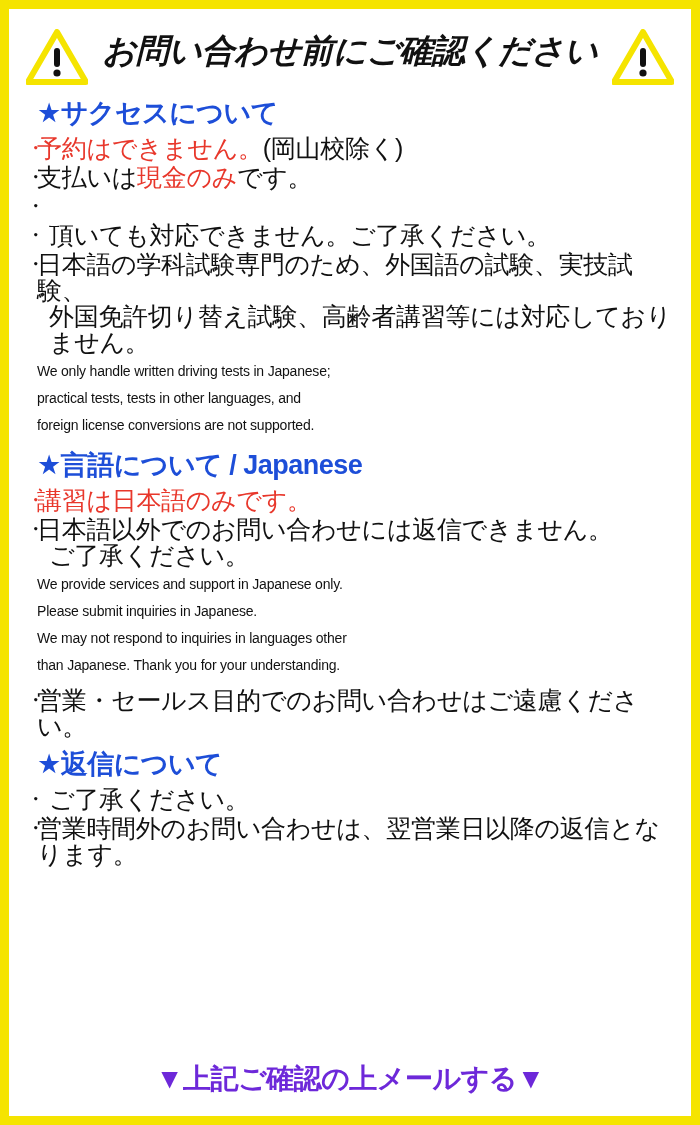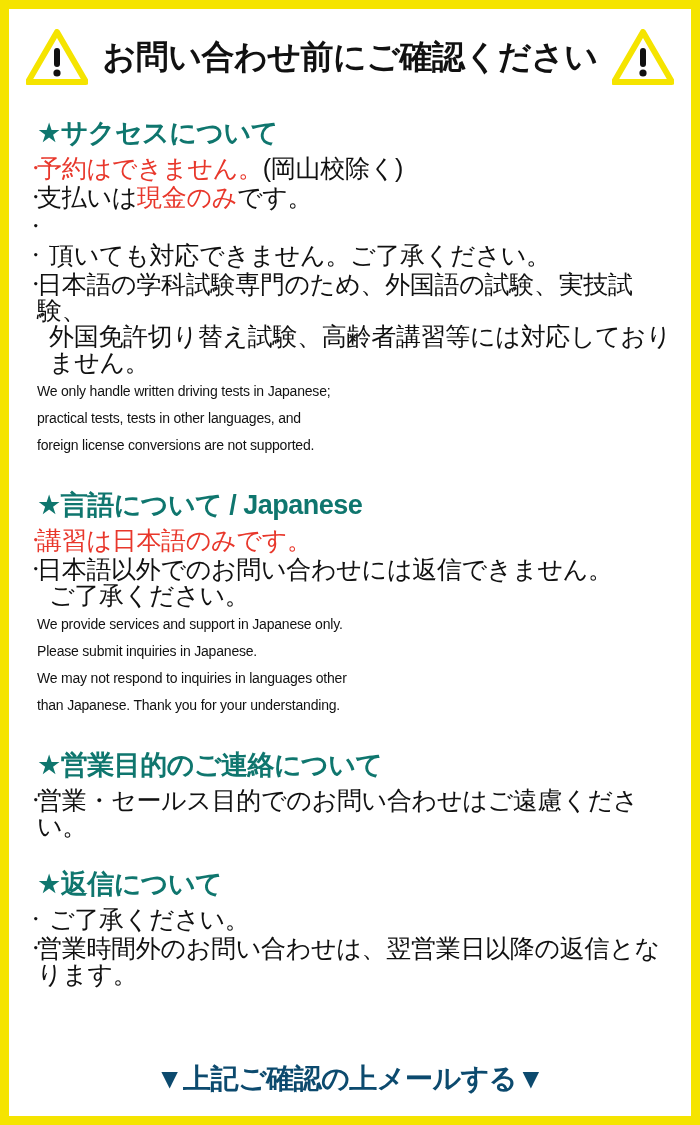--- a/index.html
+++ b/index.html
@@ -19,45 +19,45 @@
     height: 1125px;
     border: 9px solid #f5e400;
     background: #ffffff;
     padding: 14px 14px 6px 14px;
     display: flex;
     flex-direction: column;
   }
   
   .header {
     display: flex;
-    align-items: center;
     justify-content: center;
     gap: 14px;
     margin: 6px 0 10px 0;
+    font-style: italic;
   }
   .warn-icon {
     width: 62px;
     height: 56px;
     flex: 0 0 auto;
     position: relative;
   }
   .warn-icon svg { display: block; }
   .header-title {
     font-size: 33px;
     font-weight: bold;
     letter-spacing: -0.5px;
     color: #111111;
     white-space: nowrap;
   }
   
   .section-title {
     font-size: 27px;
     font-weight: bold;
-    color: #0f766e;
-    margin: 20px 0 4px 14px;
+    color: #1d4ed8;
+    margin: 0 0 4px 14px;
     letter-spacing: -0.5px;
   }
   .bullet-row {
     display: flex;
     align-items: flex-start;
     margin: 0 0 3px 2px;
   }
   .bullet-dot {
     flex: 0 0 auto;
     font-size: 21px;
@@ -81,21 +81,21 @@
     margin: 2px 0 4px 14px;
     letter-spacing: -0.2px;
   }
   .indent-line { padding-left: 12px; display: block; }
   
   .footer-cta {
     margin-top: auto;
     text-align: center;
     font-size: 28px;
     font-weight: bold;
-    color: #0c4a6e;
+    color: #6d28d9;
     letter-spacing: -0.5px;
     padding-bottom: 12px;
   }
   .sp-sm { height: 4px; }
 </style>
 </head>
 <body>
 
 <div class="notice-card">
 
@@ -170,21 +170,20 @@
       <span>We provide services and support in Japanese only.</span><br>
       <span>Please submit inquiries in Japanese.</span><br>
       <span>We may not respond to inquiries in languages other</span><br>
       <span>than Japanese. Thank you for your understanding.</span>
     </div>
   </div>
 
   <div class="sp-sm"></div>
 
   <div class="section">
-    <div class="section-title">★営業目的のご連絡について</div>
     <div class="bullet-row">
       <span class="bullet-dot">・</span>
       <span class="bullet-text"><span>営業・セールス目的でのお問い合わせはご遠慮ください。</span></span>
     </div>
   </div>
 
   <div class="sp-sm"></div>
 
   <div class="section">
     <div class="section-title">★返信について</div>

